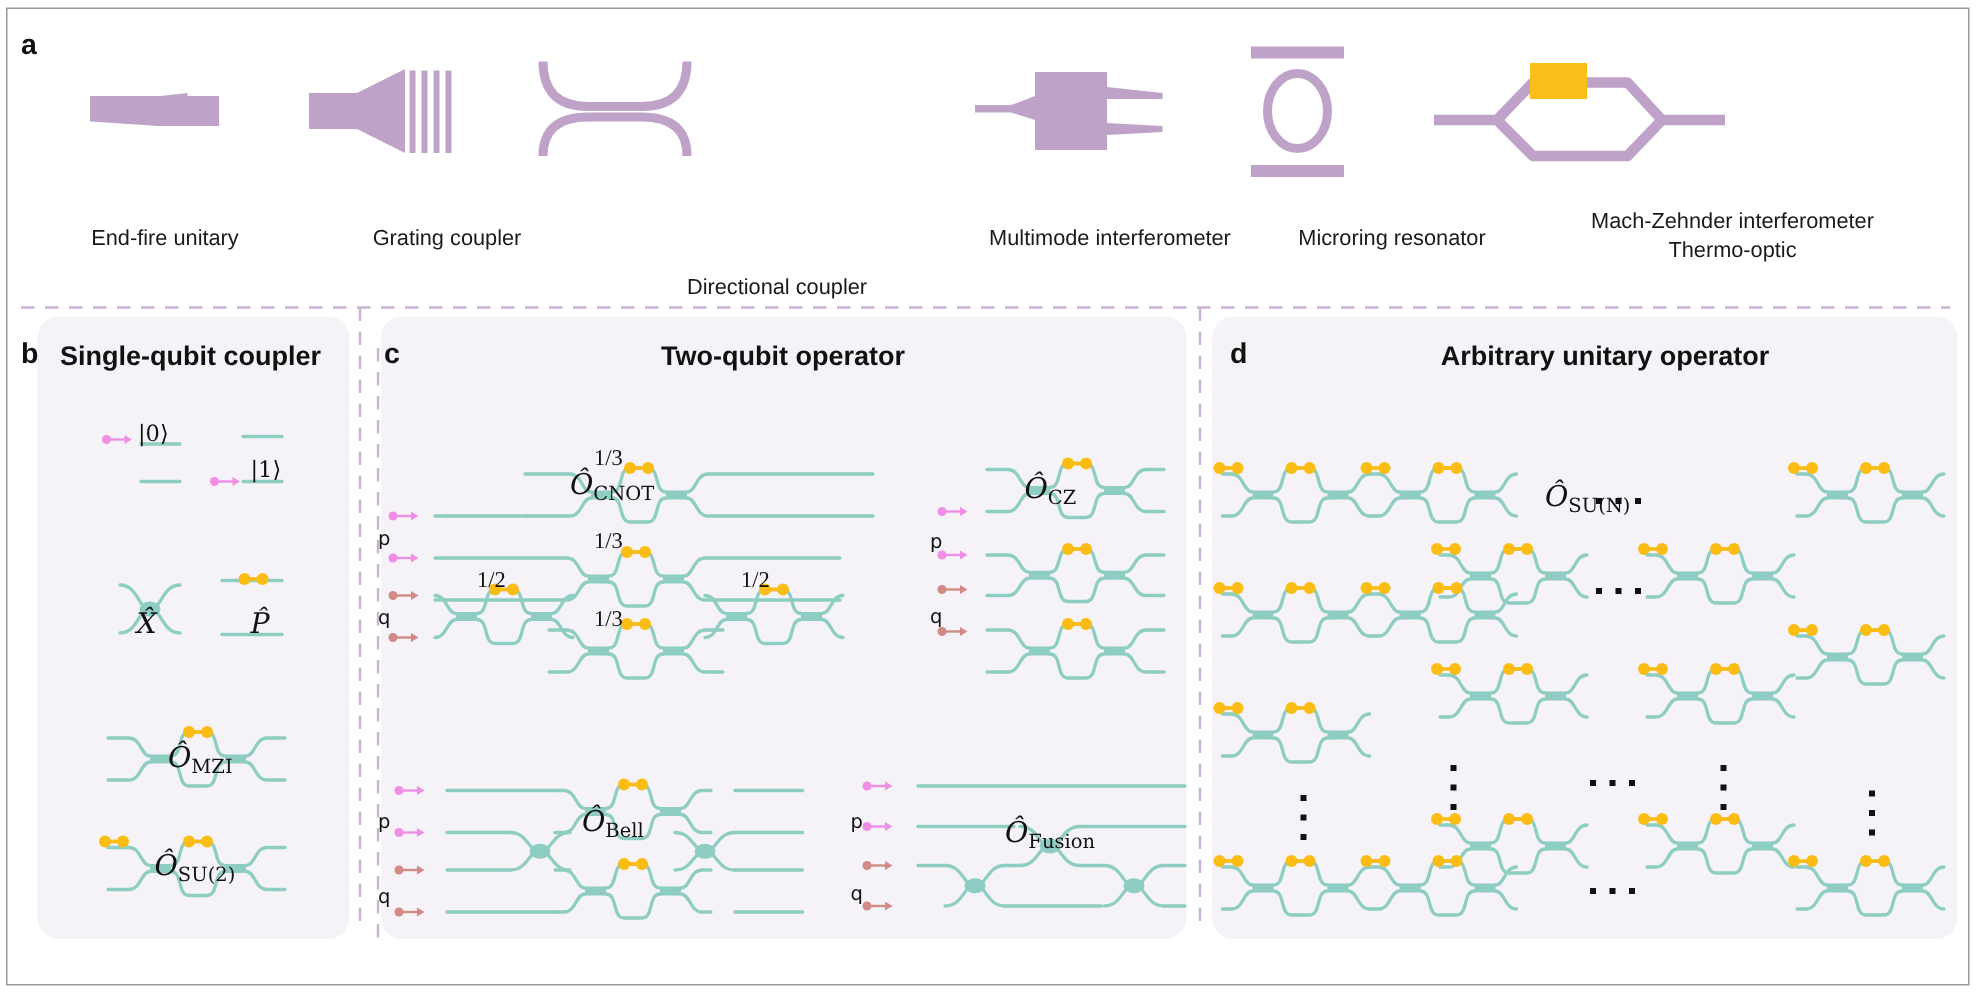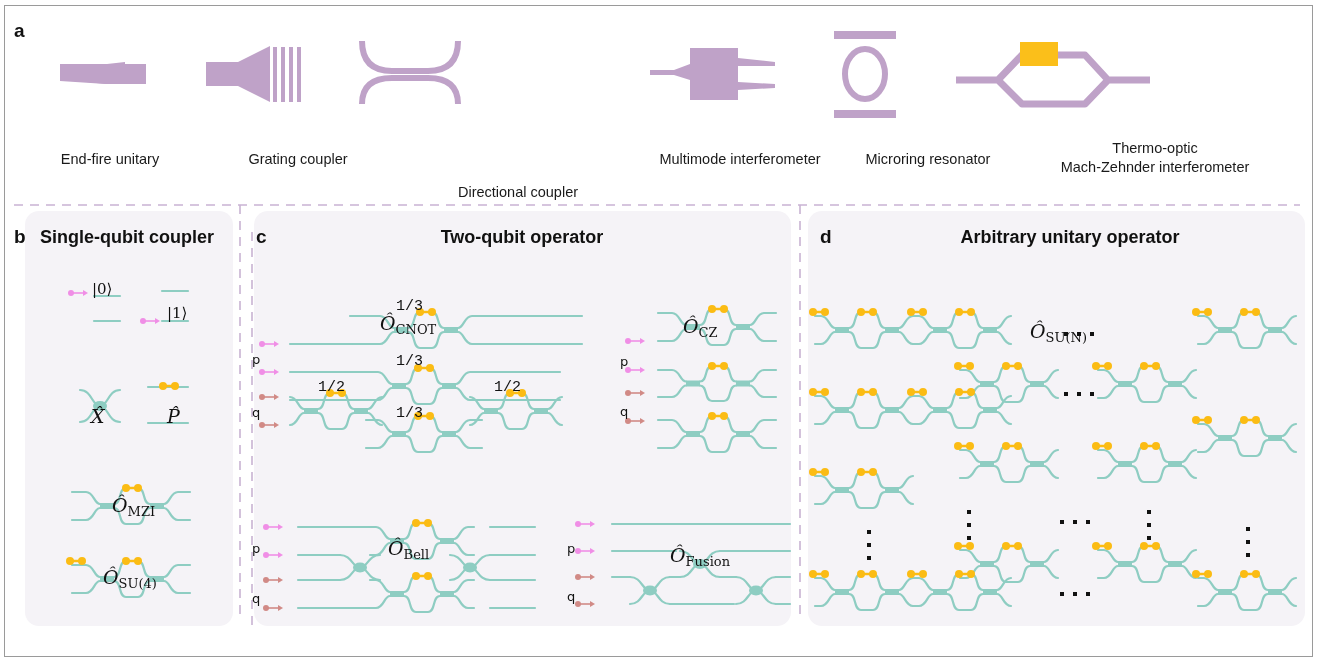--- a/index.html
+++ b/index.html
@@ -7,21 +7,21 @@
          font-family: "Liberation Sans", sans-serif; color: #111; }
   #frame { position: absolute; left: 4px; top: 5px; width: 1309px; height: 652px;
            border: 1.5px solid #9a9a9a; box-sizing: border-box; background: #fff; }
   .panel-bg { position: absolute; background: #f5f3f7; border-radius: 14px; }
   .plabel { position: absolute; font-weight: bold; font-size: 19px; }
   .ptitle { position: absolute; font-weight: bold; font-size: 18px; text-align: center; }
   .clabel { position: absolute; font-size: 14.5px; text-align: center; color: #1a1a1a; line-height: 19px; }
   .opname { position: absolute; font-family: "DejaVu Serif", serif; font-style: italic; font-size: 19px; white-space: nowrap; margin-top: 39px; }
   .opname sub { font-style: normal; font-size: 13px; font-family: "DejaVu Serif", serif; vertical-align: -4px; }
   .ket { position: absolute; font-family: "DejaVu Serif", serif; font-size: 15px; }
-  .frac { position: absolute; font-family: Liberation Mono, monospace; font-size: 15px; text-align: right; }
+  .frac { position: absolute; font-family: Liberation Serif, serif; font-size: 15px; text-align: right; }
   .pq { position: absolute; font-size: 13px; font-family: "DejaVu Sans", sans-serif; }
   svg { position: absolute; left: 0; top: 0; }
 </style>
 </head>
 <body>
 
 <div id="frame"></div>
 
 <div class="panel-bg" style="left:25px;top:211px;width:208px;height:415px;"></div>
 <div class="panel-bg" style="left:254px;top:211px;width:537px;height:415px;"></div>
@@ -743,32 +743,32 @@
     </g>
 </svg>
 
 <div class="plabel" style="left:14px;top:20px;">a</div>
 <div class="clabel" style="left:40px;top:150px;width:140px;">End-fire unitary</div>
 <div class="clabel" style="left:228px;top:150px;width:140px;">Grating coupler</div>
 <div class="clabel" style="left:428px;top:150px;width:180px;margin-top:33px;">Directional coupler</div>
 <div class="clabel" style="left:640px;top:150px;width:200px;">Multimode interferometer</div>
 <div class="clabel" style="left:848px;top:150px;width:160px;">Microring resonator</div>
 <div class="clabel" style="left:1030px;top:139px;width:250px;">
+  <div>Mach-Zehnder interferometer</div>
   <div>Thermo-optic</div>
-  <div>Mach-Zehnder interferometer</div>
 </div>
 
 <div class="plabel" style="left:14px;top:226px;">b</div>
 <div class="ptitle" style="left:40px;top:227px;width:200px;text-align:left;">Single-qubit coupler</div>
 <div class="ket" style="left:92px;top:280px;">|0⟩</div>
 <div class="ket" style="left:167px;top:304px;">|1⟩</div>
 <div class="opname" style="left:91px;top:366px;">X̂</div>
 <div class="opname" style="left:167px;top:366px;">P̂</div>
 <div class="opname" style="left:112px;top:455px;"><span>Ô</span><sub>MZI</sub></div>
-<div class="opname" style="left:103px;top:527px;"><span>Ô</span><sub>SU(4)</sub></div>
+<div class="opname" style="left:103px;top:527px;"><span>Ô</span><sub>SU(2)</sub></div>
 
 <div class="plabel" style="left:256px;top:226px;">c</div>
 <div class="ptitle" style="left:422px;top:227px;width:200px;">Two-qubit operator</div>
 <div class="opname" style="left:380px;top:273px;"><span>Ô</span><sub>CNOT</sub></div>
 <div class="opname" style="left:683px;top:276px;"><span>Ô</span><sub>CZ</sub></div>
 <div class="opname" style="left:388px;top:498px;"><span>Ô</span><sub>Bell</sub></div>
 <div class="opname" style="left:670px;top:505px;"><span>Ô</span><sub>Fusion</sub></div>
 
 <div class="frac" style="left:396px;top:298px;">1/3</div>
 <div class="frac" style="left:396px;top:353px;">1/3</div>

